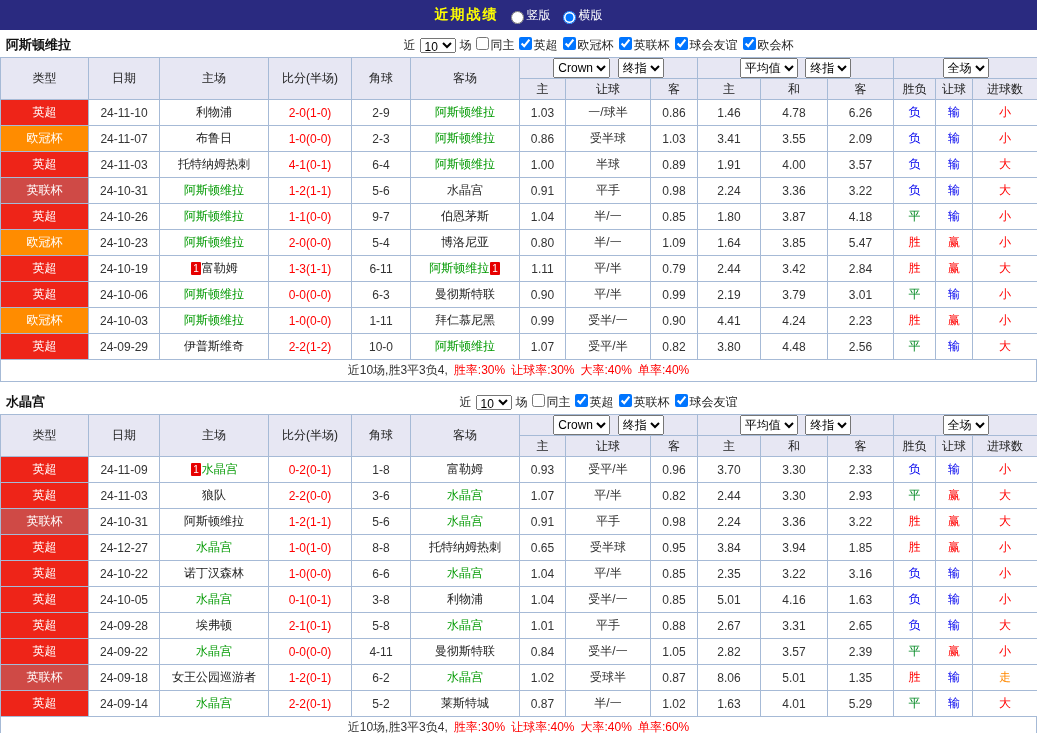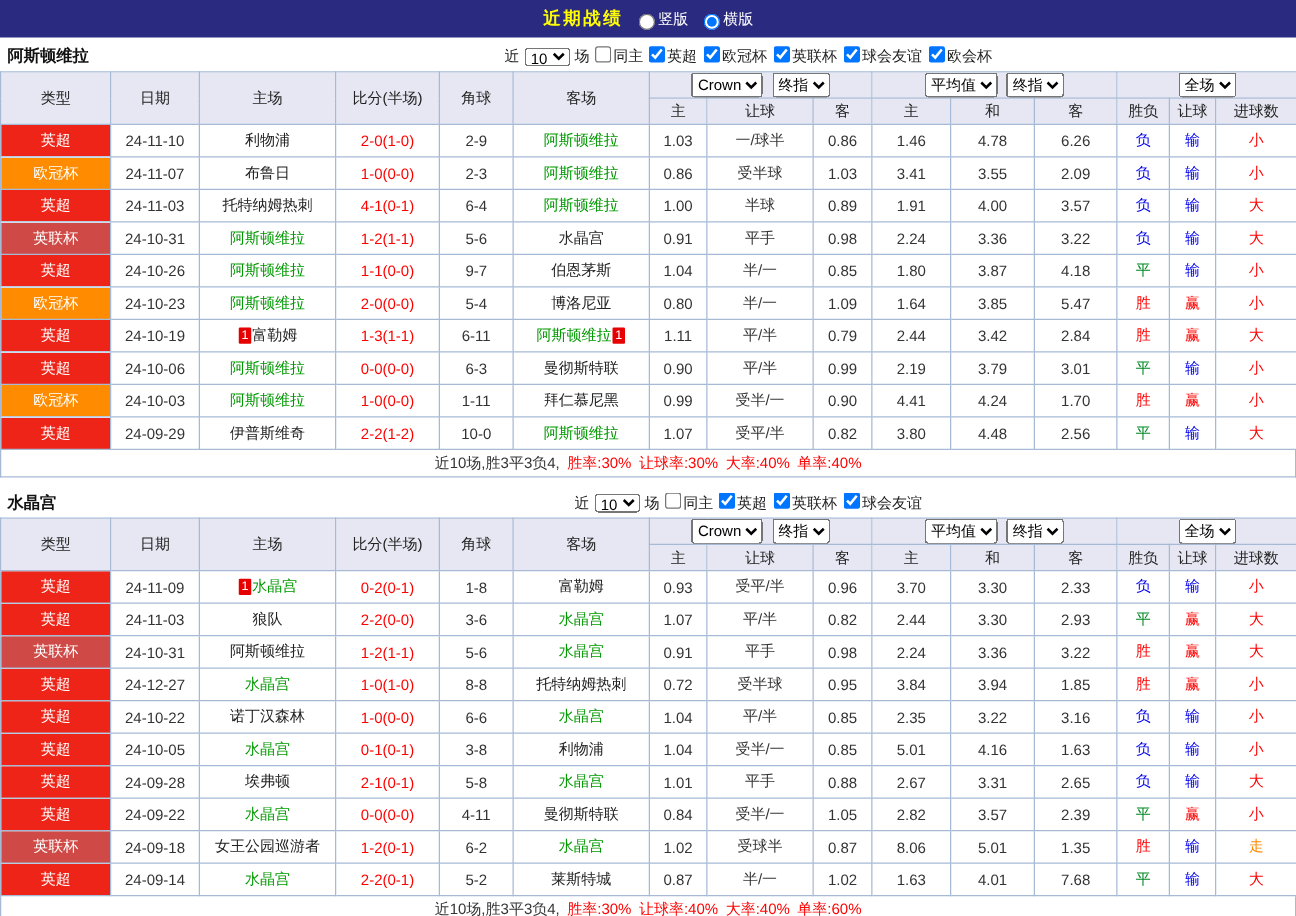--- a/index.html
+++ b/index.html
@@ -321,21 +321,21 @@
             <td class="date">24-10-03</td>
             <td class="team"><span class="subject">阿斯顿维拉</span></td>
             <td class="score">1-0(0-0)</td>
             <td class="corner">1-11</td>
             <td class="team"><span>拜仁慕尼黑</span></td>
             <td class="num">0.99</td>
             <td class="num">受半/一</td>
             <td class="num">0.90</td>
             <td class="num">4.41</td>
             <td class="num">4.24</td>
-            <td class="num">1.70</td>
+            <td class="num">2.23</td>
             <td class="res" style="color: rgb(255, 0, 0);">胜</td>
             <td class="res" style="color: rgb(255, 0, 0);">赢</td>
             <td class="res" style="color: rgb(255, 0, 0);">小</td>
           </tr>
           <tr>
             <td class="type" style="background: rgb(238, 36, 24);">英超</td>
             <td class="date">24-09-29</td>
             <td class="team"><span>伊普斯维奇</span></td>
             <td class="score">2-2(1-2)</td>
             <td class="corner">10-0</td>
@@ -490,21 +490,21 @@
             <td class="res" style="color: rgb(255, 0, 0);">赢</td>
             <td class="res" style="color: rgb(255, 0, 0);">大</td>
           </tr>
           <tr>
             <td class="type" style="background: rgb(238, 36, 24);">英超</td>
             <td class="date">24-12-27</td>
             <td class="team"><span class="subject">水晶宫</span></td>
             <td class="score">1-0(1-0)</td>
             <td class="corner">8-8</td>
             <td class="team"><span>托特纳姆热刺</span></td>
-            <td class="num">0.72</td>
+            <td class="num">0.65</td>
             <td class="num">受半球</td>
             <td class="num">0.95</td>
             <td class="num">3.84</td>
             <td class="num">3.94</td>
             <td class="num">1.85</td>
             <td class="res" style="color: rgb(255, 0, 0);">胜</td>
             <td class="res" style="color: rgb(255, 0, 0);">赢</td>
             <td class="res" style="color: rgb(255, 0, 0);">小</td>
           </tr>
           <tr>
@@ -597,21 +597,21 @@
             <td class="date">24-09-14</td>
             <td class="team"><span class="subject">水晶宫</span></td>
             <td class="score">2-2(0-1)</td>
             <td class="corner">5-2</td>
             <td class="team"><span>莱斯特城</span></td>
             <td class="num">0.87</td>
             <td class="num">半/一</td>
             <td class="num">1.02</td>
             <td class="num">1.63</td>
             <td class="num">4.01</td>
-            <td class="num">7.68</td>
+            <td class="num">5.29</td>
             <td class="res" style="color: rgb(0, 136, 34);">平</td>
             <td class="res" style="color: rgb(0, 0, 238);">输</td>
             <td class="res" style="color: rgb(255, 0, 0);">大</td>
           </tr>
         </tbody>
     </table>
     <div class="summary">
         <span>近10场,胜3平3负4,</span>
         <span class="red">胜率:30%</span>
         <span class="red">让球率:40%</span>

